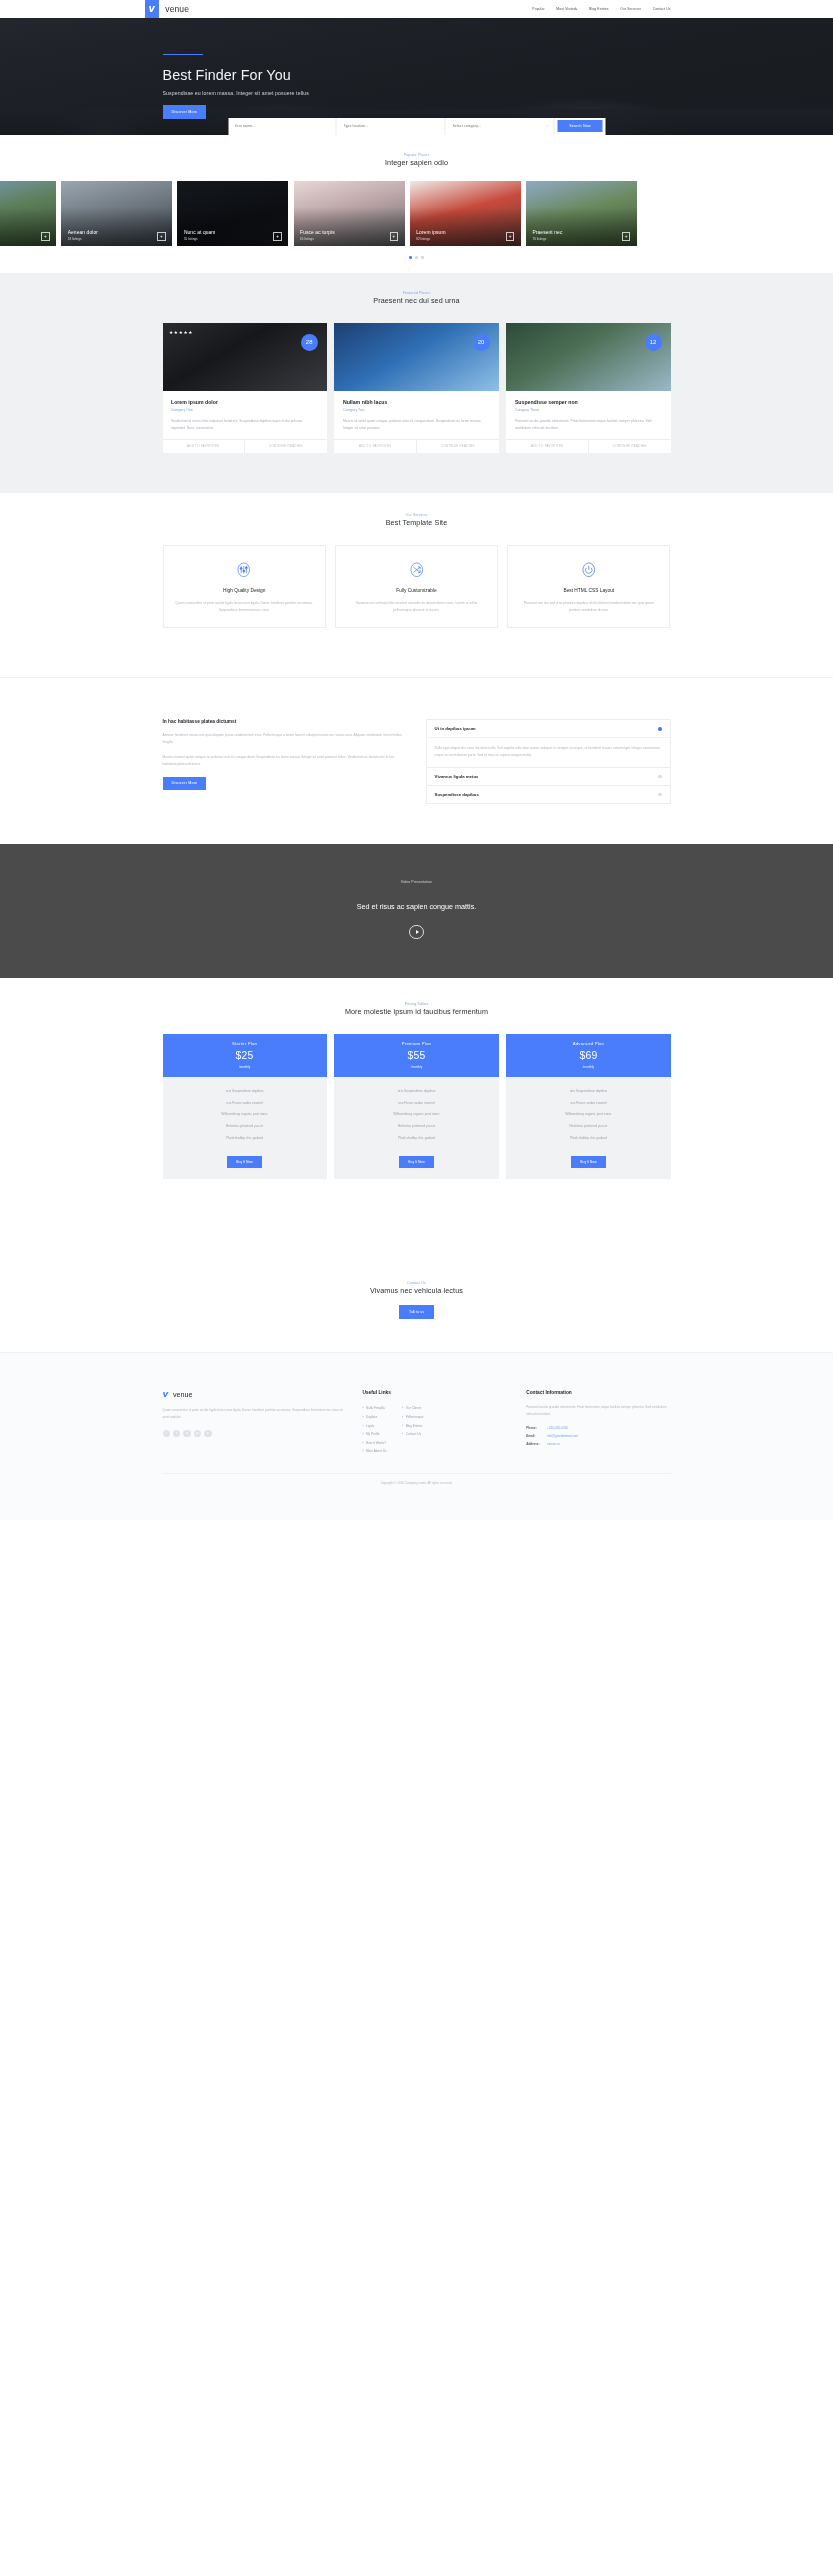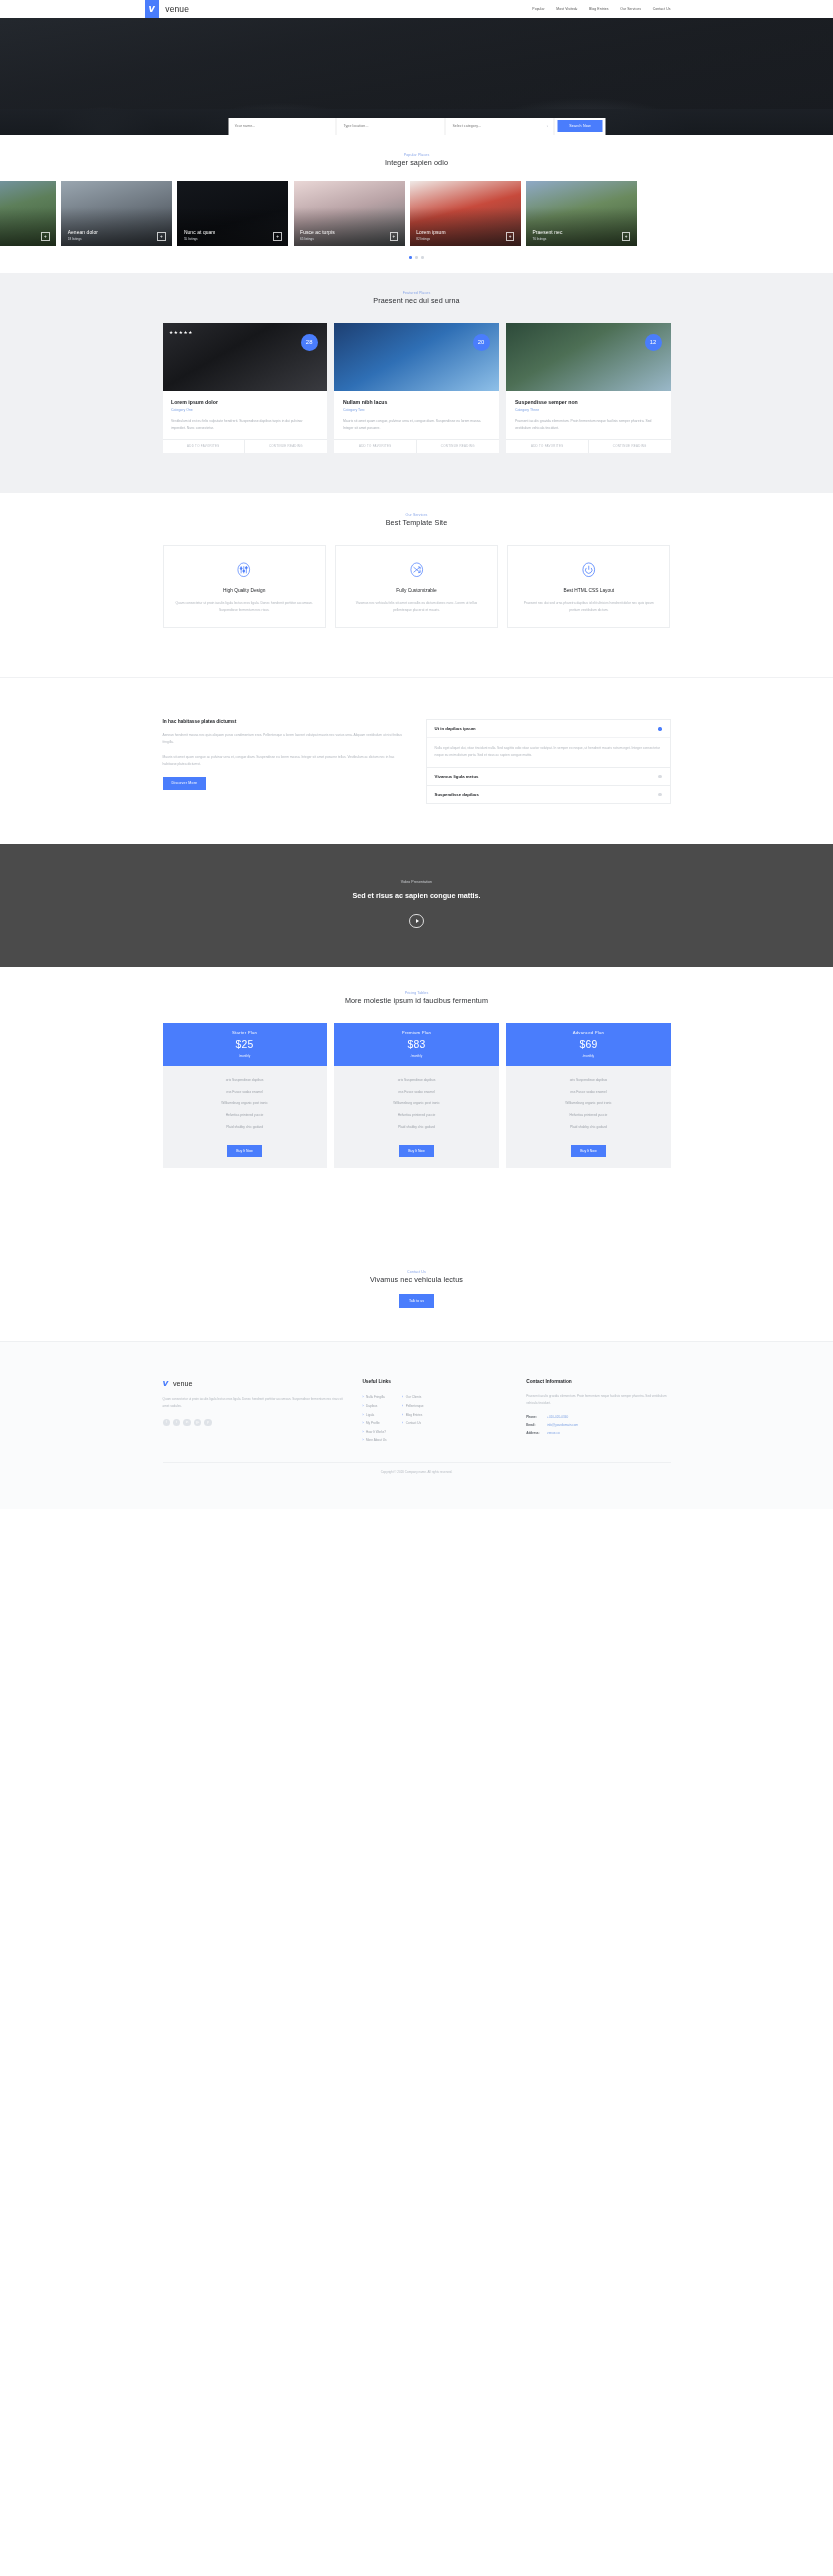--- a/index.html
+++ b/index.html
@@ -155,21 +155,21 @@
     padding:5.9px 7.8px; cursor:pointer;
   }
   .acc-title { font-size:4.3px; color:#25272b; font-weight:bold; }
   .acc-bullet { width:3.3px; height:3.3px; border-radius:50%; background:#d9dce1; }
   .acc-bullet.on { background:#4a7dfc; }
   .acc-body { padding:2.6px 7.8px 7.8px; font-size:3.3px; color:#b0b5bc; line-height:2.2; border-top:0.7px solid #f2f3f5; padding-top:6.5px; }
 
   
   .video { background:#4b4b4b; padding:36px 0 39px; text-align:center; }
   .video-sup { font-size:3.5px; color:#cfd2d6; letter-spacing:0.1px; }
-  .video-title { font-size:7.2px; color:#fff; font-weight:700; margin-top:7px; }
+  .video-title { font-size:7.2px; color:#fff; font-weight:400; margin-top:18px; }
   .play {
     width:14.3px; height:14.3px; border:0.7px solid rgba(255,255,255,.8); border-radius:50%;
     margin:14.3px auto 0; display:flex; align-items:center; justify-content:center; cursor:pointer;
   }
   .play i {
     width:0; height:0; border-left:3.3px solid #fff;
     border-top:2.3px solid transparent; border-bottom:2.3px solid transparent; margin-left:1.3px;
   }
 
   
@@ -237,20 +237,26 @@
       <div class="nav-item"><span>Most Visited</span><span class="caret">▾</span></div>
       <div class="nav-item"><span>Blog Entries</span></div>
       <div class="nav-item"><span>Our Services</span></div>
       <div class="nav-item"><span>Contact Us</span></div>
     </div>
   </div>
 </div>
 
 <div class="hero">
   <div class="hero-mtn"></div>
+  <div class="hero-content">
+    <div class="hero-rule"></div>
+    <h1 class="hero-title">Best Finder For You</h1>
+    <div class="hero-sub">Suspendisse eu lorem massa. Integer sit amet posuere tellus</div>
+    <button class="btn-primary">Discover More</button>
+  </div>
 
   <div class="searchbar">
     <div class="sf">
       <input type="text" placeholder="Your name..." style="">
     </div>
     <div class="sf">
       <input type="text" placeholder="Type location..." style="">
     </div>
     <div class="sf">
       <input type="text" readonly="" placeholder="Select category..." style="">
@@ -486,21 +492,21 @@
           <div class="pli">Williamsburg organic post ironic</div>
           <div class="pli">Helvetica printered yuccie</div>
           <div class="pli">Plaid shabby chic godard</div>
         </div>
         <div class="pfoot"><button class="btn-buy">Buy It Now</button></div>
       </div>
 
       <div class="pcol">
         <div class="phead">
           <div class="pname">Premium Plan</div>
-          <div class="pprice">$83</div>
+          <div class="pprice">$55</div>
           <div class="pper">/monthly</div>
         </div>
         <div class="plist">
           <div class="pli">oris Suspendisse dapibus</div>
           <div class="pli">ess Fusce sodax enamel</div>
           <div class="pli">Williamsburg organic post ironic</div>
           <div class="pli">Helvetica printered yuccie</div>
           <div class="pli">Plaid shabby chic godard</div>
         </div>
         <div class="pfoot"><button class="btn-buy">Buy It Now</button></div>

